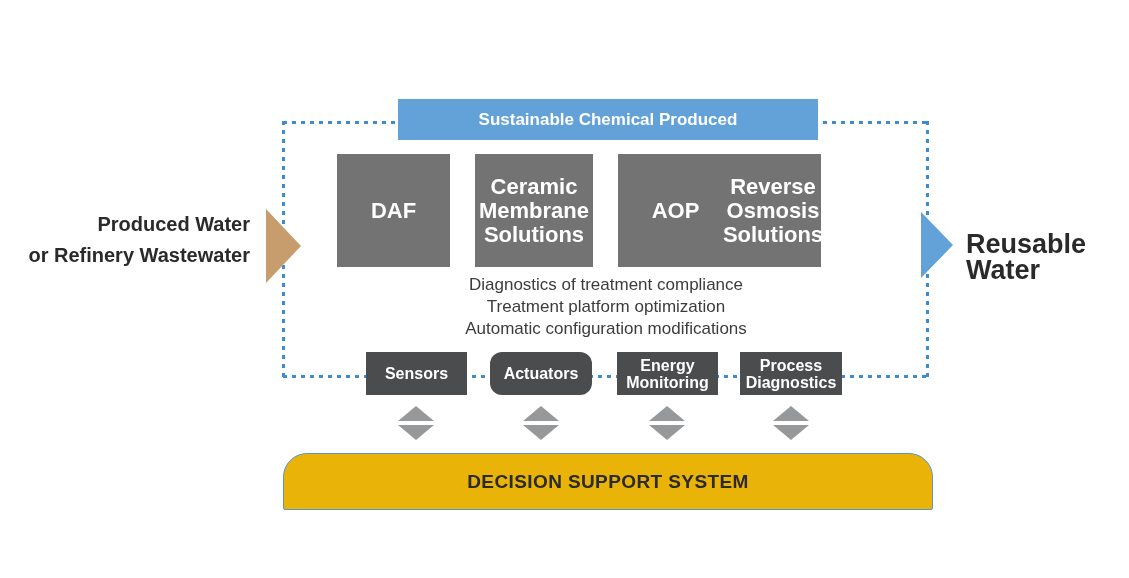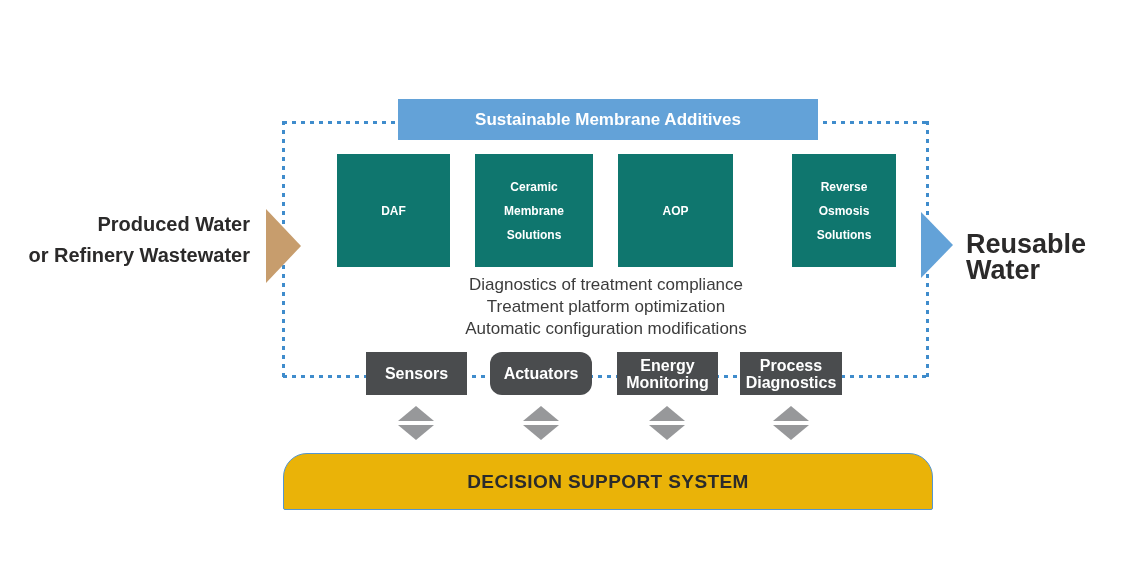--- a/index.html
+++ b/index.html
@@ -34,31 +34,31 @@
     left:398px;top:99px;width:420px;height:41px;
     background:#63a2d8;
     display:flex;align-items:center;justify-content:center;
     color:#ffffff;font-size:17px;font-weight:bold;
     z-index:3;
   }
 
   
   .unit{
     top:154px;height:113px;
-    background:#0f766e;
-    display:flex;align-items:center;justify-content:center;
-    text-align:center;
-    color:#ffffff;font-size:12px;font-weight:bold;line-height:24px;
+    background:#737373;
+    display:flex;align-items:center;justify-content:center;
+    text-align:center;
+    color:#ffffff;font-size:22px;font-weight:bold;line-height:24px;
     white-space:pre-line;
     z-index:3;
   }
   .unit1{left:337px;width:113px;}
   .unit2{left:475px;width:118px;}
   .unit3{left:618px;width:115px;}
-  .unit4{left:792px;width:104px;}
+  .unit4{left:725px;width:96px;}
 
   
   .notes{
     left:283px;top:274px;width:646px;
     text-align:center;
     font-size:17px;line-height:22px;color:#3c3c3c;
     z-index:2;
   }
 
   
@@ -134,21 +134,21 @@
 
 <div class="stage">
 
 
   <div class="abs dot-h dot-top"></div>
   <div class="abs dot-h dot-bottom"></div>
   <div class="abs dot-v dot-left"></div>
   <div class="abs dot-v dot-right"></div>
 
   <div class="abs banner">
-    <span>Sustainable Membrane Additives</span>
+    <span>Sustainable Chemical Produced</span>
   </div>
 
   <div class="abs unit unit1">
     <span>DAF</span>
   </div>
   <div class="abs unit unit2">
     <span>Ceramic
 Membrane
 Solutions</span>
   </div>

